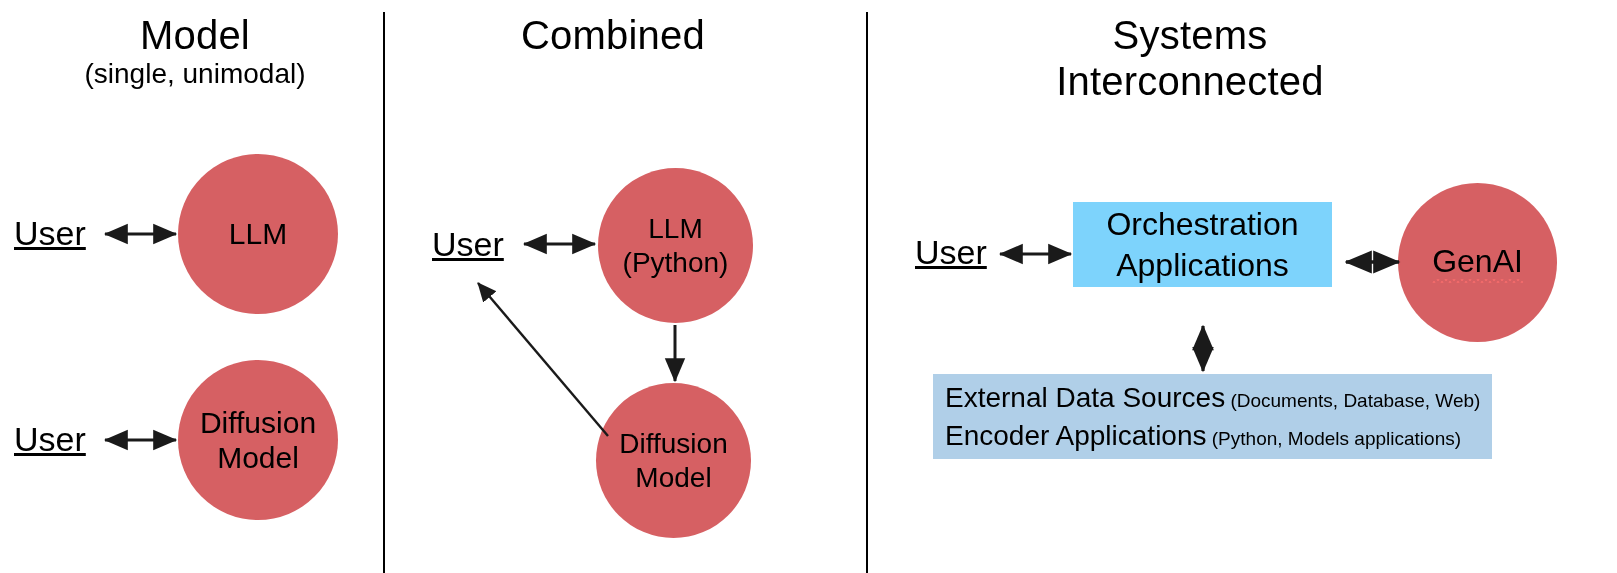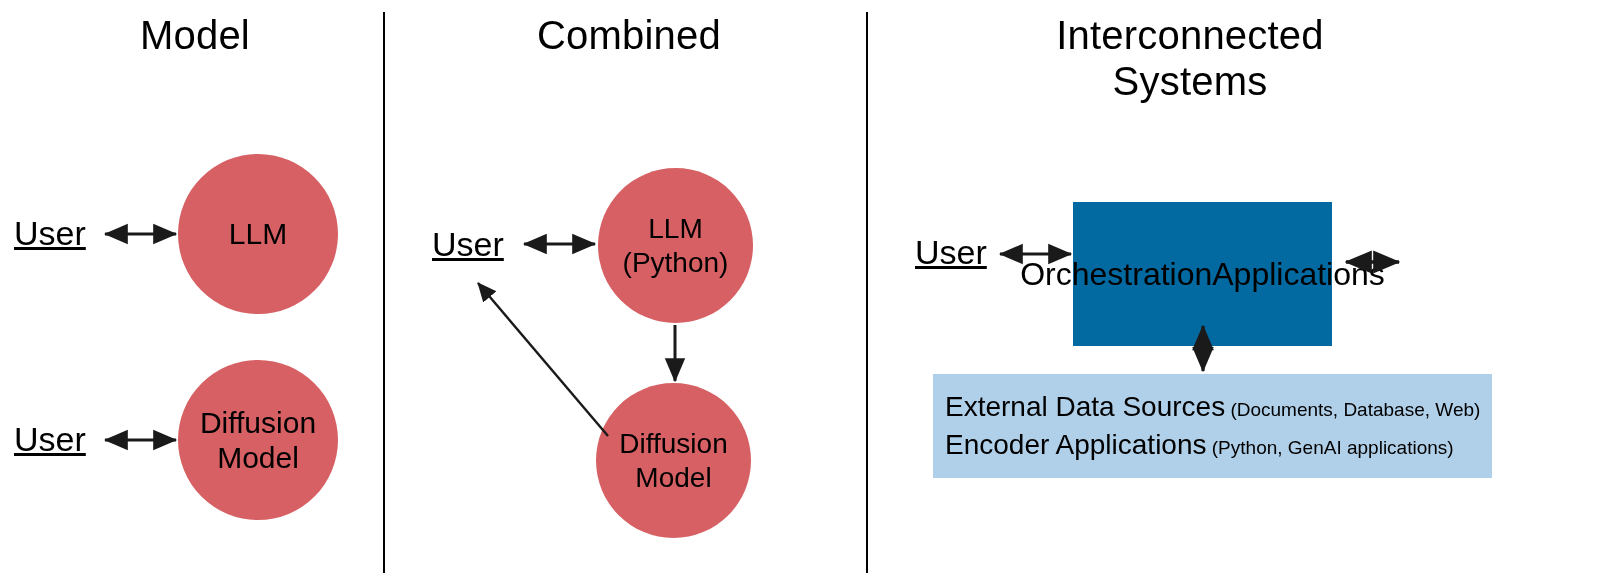--- a/index.html
+++ b/index.html
@@ -40,21 +40,21 @@
     font-size: 40px;
     font-weight: 400;
     letter-spacing: 0.2px;
   }
   .col-header .sub {
     display: block;
     font-size: 28px;
     font-weight: 400;
   }
   #header-col-1 { left: 20px; top: 12px; width: 350px; }
-  #header-col-2 { left: 404px; top: 12px; width: 450px; text-align: center; }
+  #header-col-2 { left: 388px; top: 12px; width: 450px; text-align: center; }
   #header-col-3 { left: 880px; top: 12px; width: 620px; }
 
   
   .node-circle {
     position: absolute;
     border-radius: 50%;
     background: #d66063;
     display: flex;
     align-items: center;
     justify-content: center;
@@ -98,35 +98,36 @@
   }
   #user-llm-single      { left: 14px;  top: 214px; }
   #user-diffusion-single{ left: 14px;  top: 420px; }
   #user-combined        { left: 432px; top: 225px; }
   #user-orchestration   { left: 915px; top: 233px; }
 
   
   #box-orchestration {
     position: absolute;
     left: 1073px; top: 202px;
-    width: 259px; height: 144px;
-    background: #0369a1;
+    width: 259px; height: 85px;
+    background: #7dd3fc;
     display: flex;
+    flex-direction: column;
     align-items: center;
     justify-content: center;
     font-size: 32px;
     line-height: 1.28;
     color: #000000;
     text-align: center;
   }
 
   #box-external {
     position: absolute;
     left: 933px; top: 374px;
-    width: 559px; height: 104px;
+    width: 559px; height: 85px;
     background: #b0cfe8;
     display: flex;
     flex-direction: column;
     justify-content: center;
     padding-left: 12px;
     box-sizing: border-box;
   }
   .ext-row {
     white-space: nowrap;
     line-height: 1.35;
@@ -146,29 +147,30 @@
 </head>
 <body>
 
 <div id="canvas">
 
   <div class="divider" id="divider-1"></div>
   <div class="divider" id="divider-2"></div>
 
   <div class="col-header" id="header-col-1">
     <span class="main">Model</span>
+    <span class="sub">(single, unimodal)</span>
   </div>
 
   <div class="col-header" id="header-col-2">
     <span class="main">Combined</span>
   </div>
 
   <div class="col-header" id="header-col-3">
+    <span class="main">Systems</span>
     <span class="main">Interconnected</span>
-    <span class="main">Systems</span>
   </div>
 
   <div class="user-label" id="user-llm-single">User</div>
   <div class="node-circle" id="circle-llm-single">
     <span class="clabel">
       <span class="l">LLM</span>
     </span>
   </div>
 
   <div class="user-label" id="user-diffusion-single">User</div>
@@ -193,27 +195,32 @@
     </span>
   </div>
 
   <div class="user-label" id="user-orchestration">User</div>
 
   <div id="box-orchestration">
     <span>Orchestration</span>
     <span>Applications</span>
   </div>
 
+  <div class="node-circle" id="circle-genai">
+    <span class="clabel">
+      <span class="spell-underline">GenAI</span>
+    </span>
+  </div>
 
   <div id="box-external">
     <div class="ext-row">
       <span class="big">External Data Sources</span><span class="small">&nbsp;</span><span class="small">(Documents, Database, Web)</span>
     </div>
     <div class="ext-row">
-      <span class="big">Encoder Applications</span><span class="small">&nbsp;</span><span class="small">(Python, GenAI applications)</span>
+      <span class="big">Encoder Applications</span><span class="small">&nbsp;</span><span class="small">(Python, Models applications)</span>
     </div>
   </div>
 
   <svg id="arrow-layer" viewBox="0 0 1617 573">
     <defs>
       <marker id="ah-end" markerWidth="9" markerHeight="9" refX="7.6" refY="4" orient="auto" markerUnits="strokeWidth">
         <path d="M0,0.6 L8,4 L0,7.4 z" fill="#1a1a1a"></path>
       </marker>
       <marker id="ah-start" markerWidth="9" markerHeight="9" refX="0.4" refY="4" orient="auto" markerUnits="strokeWidth">
         <path d="M8,0.6 L0,4 L8,7.4 z" fill="#1a1a1a"></path>

